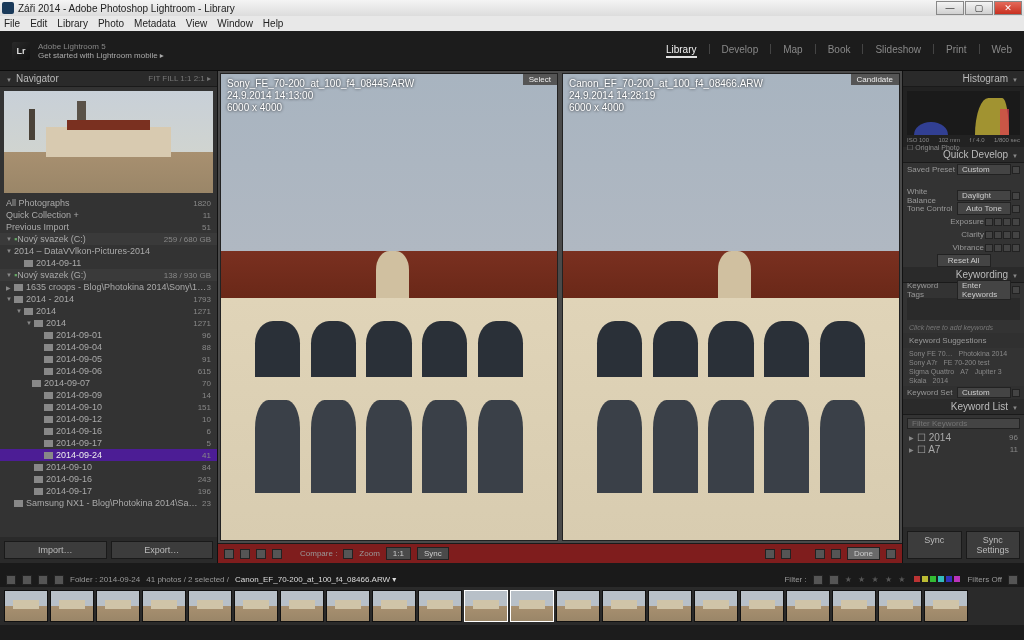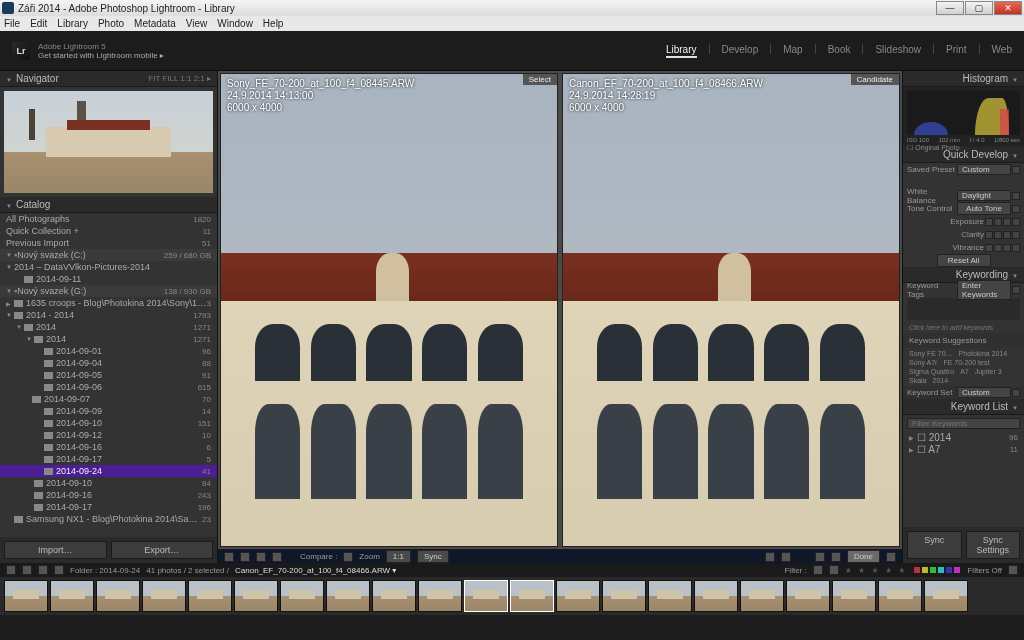--- a/index.html
+++ b/index.html
@@ -59,21 +59,21 @@
 .compare { flex:1; display:flex; gap:4px; padding:2px; }
 .cimg { flex:1; background:linear-gradient(#a8b4c0 0%,#b0b8c2 38%,#7a3020 38%,#6a2818 48%,#e0d4b8 48%,#d8ccb0 100%); position:relative; border:1px solid #222;}
 .ctag { position:absolute; top:0; right:0; background:#555; color:#eee; font-size:8px; padding:1px 6px; }
 .cinfo { position:absolute; top:4px; left:6px; color:#fff; font-size:10px; text-shadow:0 0 3px #000; line-height:12px; }
 .cwindow { position:absolute; bottom:10%; left:10%; right:10%; height:20%; display:flex; gap:4%; }
 .cwindow div { flex:1; background:#3a4048; border-radius:30% 30% 0 0; }
 .cwindow2 { position:absolute; bottom:35%; left:10%; right:10%; height:12%; display:flex; gap:4%; }
 .cwindow2 div { flex:1; background:#2a3038; border-radius:40% 40% 0 0; }
 .croof { position:absolute; top:38%; left:46%; width:10%; height:10%; background:#d0c0a0; border-radius:40% 40% 0 0; }
 
-.ctool { height:14px; background:#0f172a; display:flex; align-items:center; padding:0 6px; gap:6px; font-size:8px; border-top:1px solid #1a1a1a; }
+.ctool { height:20px; background:#7f1d1d; display:flex; align-items:center; padding:0 6px; gap:6px; font-size:8px; border-top:1px solid #1a1a1a; }
 .tbtn { padding:1px 6px; background:#4a4a4a; border:1px solid #222; color:#ccc; font-size:8px;}
 .tbtn.done { background:#6a6a6a;}
 .ctool .spacer { flex:1; }
 .ticon2 { width:10px; height:10px; background:#555; border:1px solid #222; }
 
 
 .histo { height:60px; background:#222; padding:4px; position:relative; }
 .histograph { width:100%; height:44px; position:relative; background:#1a1a1a; overflow:hidden;}
 .hshape { position:absolute; bottom:0; }
 .hshape.blue { left:6%; width:30%; height:30%; background:rgba(60,80,200,.7); border-radius:50% 50% 0 0 / 100% 100% 0 0;}
@@ -86,21 +86,21 @@
 .qdrow .lbl { flex:1; color:#999;}
 .qdsel { background:#444; border:1px solid #222; padding:0 4px; font-size:8px; color:#ccc; width:54px;}
 .qdbtn { width:8px; height:8px; background:#444; border:1px solid #222; margin-left:1px;}
 .qdwide { background:#444; border:1px solid #222; font-size:8px; padding:1px 0; text-align:center; color:#ccc;}
 
 
 .botbtns { display:flex; gap:4px; padding:4px; background:#2a2a2a; }
 .botbtns .bbtn { flex:1; background:#3c3c3c; border:1px solid #1a1a1a; color:#bbb; text-align:center; padding:3px 0; font-size:9px;}
 
 
-.pathbar { height:14px; background:#1a1a1a; display:flex; align-items:center; padding:0 6px; font-size:8px; color:#999; gap:6px;}
+.pathbar { height:14px; background:#1a1a1a; display:flex; align-items:flex-start; padding:12px 6px; font-size:8px; color:#999; gap:6px;}
 .pathbar .spacer { flex:1; }
 .star { color:#555; font-size:8px; letter-spacing:2px;}
 .colordots span { width:6px; height:6px; display:inline-block; margin:0 1px;}
 
 
 .filmstrip { height:38px; background:#2a2a2a; display:flex; align-items:center; padding:2px 4px; gap:2px; overflow:hidden;}
 .thumb { width:44px; height:32px; background:linear-gradient(#b8c0c8 0%,#b8c0c8 50%,#a89070 50%,#9a8668 100%); border:1px solid #111; flex-shrink:0; position:relative;}
 .thumb.sel { border:1px solid #fff; }
 .thumb .tb { position:absolute; left:20%; top:30%; width:60%; height:30%; background:#d0c4a8;}
 
@@ -168,23 +168,20 @@
     </div>
     <div class="navprev">
       <div class="navimg">
           <div class="navsky"></div>
           <div class="navtower"></div>
           <div class="navtower2"></div>
           <div class="navbuild"></div>
           <div class="navroof"></div>
         </div>
     </div>
-    <div class="phdr">
-        <span class="tri">Catalog</span>
-      </div>
     <div class="plist" id="catalog-list">
         <div class="prow">
           <span>All Photographs</span>
           <span class="cnt">1820</span>
         </div>
         <div class="prow">
           <span>Quick Collection  +</span>
           <span class="cnt">11</span>
         </div>
         <div class="prow">

